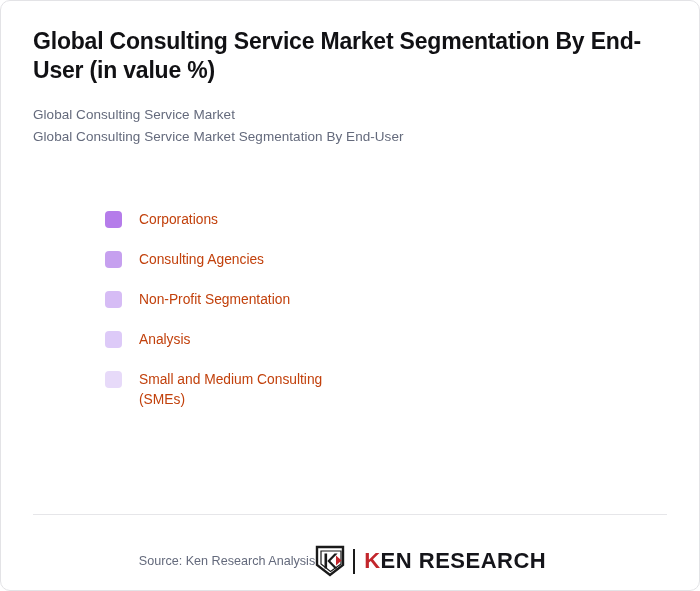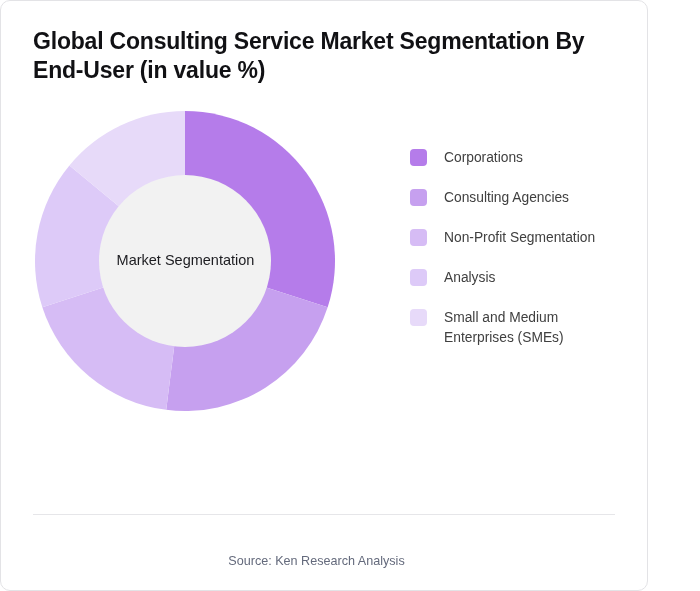--- a/index.html
+++ b/index.html
@@ -6,21 +6,21 @@
     margin: 0;
     padding: 0;
     background: #ffffff;
   }
   body {
     font-family: "Liberation Sans", sans-serif;
     -webkit-font-smoothing: antialiased;
   }
   .card {
     position: relative;
-    width: 648px;
+    width: 700px;
     height: 591px;
     box-sizing: border-box;
     background: #ffffff;
     border: 1px solid #e3e3e6;
     border-radius: 10px;
     overflow: hidden;
   }
   .header {
     padding: 26px 32px 0 32px;
   }
@@ -87,21 +87,21 @@
     width: 17px;
     height: 17px;
     border-radius: 4px;
     flex: 0 0 auto;
     margin-top: 1px;
   }
   .legend-label {
     margin-left: 17px;
     font-size: 13.8px;
     line-height: 1.45;
-    color: #404040;
+    color: #c2410c;
     max-width: 215px;
   }
   .divider {
     position: absolute;
     left: 32px;
     right: 32px;
     top: 513px;
     height: 1px;
     background: #e6e6e9;
   }
@@ -142,62 +142,64 @@
   }
   .logo-text .kaccent { color: #c2262c; }
 </style>
 </head>
 <body>
 
 <div class="card">
 
   <div class="header">
     <h1 class="chart-title">Global Consulting Service Market Segmentation By End-User (in value %)</h1>
+    <div class="subtitles">
+      <div class="subtitle">Global Consulting Service Market</div>
+      <div class="subtitle">Global Consulting Service Market Segmentation By End-User</div>
+    </div>
   </div>
 
   <div class="body-area">
 
-    <div class="donut-wrap">
-      <svg class="donut-svg" width="305" height="322" viewBox="0 0 305 322">
-        <g id="donut-slices">
-            <path d="M 152 161 L 152 11 A 150 150 0 0 1 294.658477444273 207.3525491562421 Z" fill="#b57cea"></path>
-            <path d="M 152 161 L 294.658477444273 207.3525491562421 A 150 150 0 0 1 133.20001496535434 309.8172051971717 Z" fill="#c6a0ef"></path>
-            <path d="M 152 161 L 133.20001496535434 309.8172051971717 A 150 150 0 0 1 9.341522555726982 207.35254915624213 Z" fill="#d6bcf5"></path>
-            <path d="M 152 161 L 9.341522555726982 207.35254915624213 A 150 150 0 0 1 36.423013583631615 65.38640153769656 Z" fill="#ddcaf8"></path>
-            <path d="M 152 161 L 36.423013583631615 65.38640153769656 A 150 150 0 0 1 151.99999999999997 11 Z" fill="#e7daf9"></path>
-          </g>
-        <circle cx="152" cy="161" r="86" fill="#f2f2f2"></circle>
-      </svg>
-      <div class="center-label">Market Segmentation</div>
-    </div>
 
     <div class="legend" id="legend-list">
         <div class="legend-item">
           <span class="legend-swatch" style="background: rgb(181, 124, 234);"></span>
           <span class="legend-label">Corporations</span>
         </div>
         <div class="legend-item">
           <span class="legend-swatch" style="background: rgb(198, 160, 239);"></span>
           <span class="legend-label">Consulting Agencies</span>
         </div>
         <div class="legend-item">
           <span class="legend-swatch" style="background: rgb(214, 188, 245);"></span>
           <span class="legend-label">Non-Profit Segmentation</span>
         </div>
         <div class="legend-item">
           <span class="legend-swatch" style="background: rgb(221, 202, 248);"></span>
           <span class="legend-label">Analysis</span>
         </div>
         <div class="legend-item">
           <span class="legend-swatch" style="background: rgb(231, 218, 249);"></span>
-          <span class="legend-label">Small and Medium Enterprises (SMEs)</span>
+          <span class="legend-label">Small and Medium Consulting (SMEs)</span>
         </div>
       </div>
 
   </div>
 
   <div class="divider"></div>
 
   <div class="footer">
     <div class="source-text">Source: Ken Research Analysis</div>
+    <div class="logo">
+      <svg class="logo-mark" width="30" height="32" viewBox="0 0 30 32">
+        <path d="M2 2 H28 V20 L15 30 L2 20 Z" fill="none" stroke="#1a1a1a" stroke-width="2.4"></path>
+        <path d="M6 6 H26 V19 L15.5 26.5 L6 19 Z" fill="none" stroke="#1a1a1a" stroke-width="1.2"></path>
+        <rect x="9.5" y="8.5" width="2.6" height="15" fill="#1a1a1a"></rect>
+        <path d="M12.3 16 L19.5 8.5 L22.6 8.5 L15.3 16 L22.6 23.5 L19.5 23.5 Z" fill="#1a1a1a"></path>
+        <path d="M21 10.5 L26.5 15.5 L21 20.5 Z" fill="#c2262c"></path>
+      </svg>
+      <div class="logo-divider"></div>
+      <div class="logo-text"><span class="kaccent">K</span><span>EN RESEARCH</span></div>
+    </div>
   </div>
 
 </div>
 
 </body></html>

